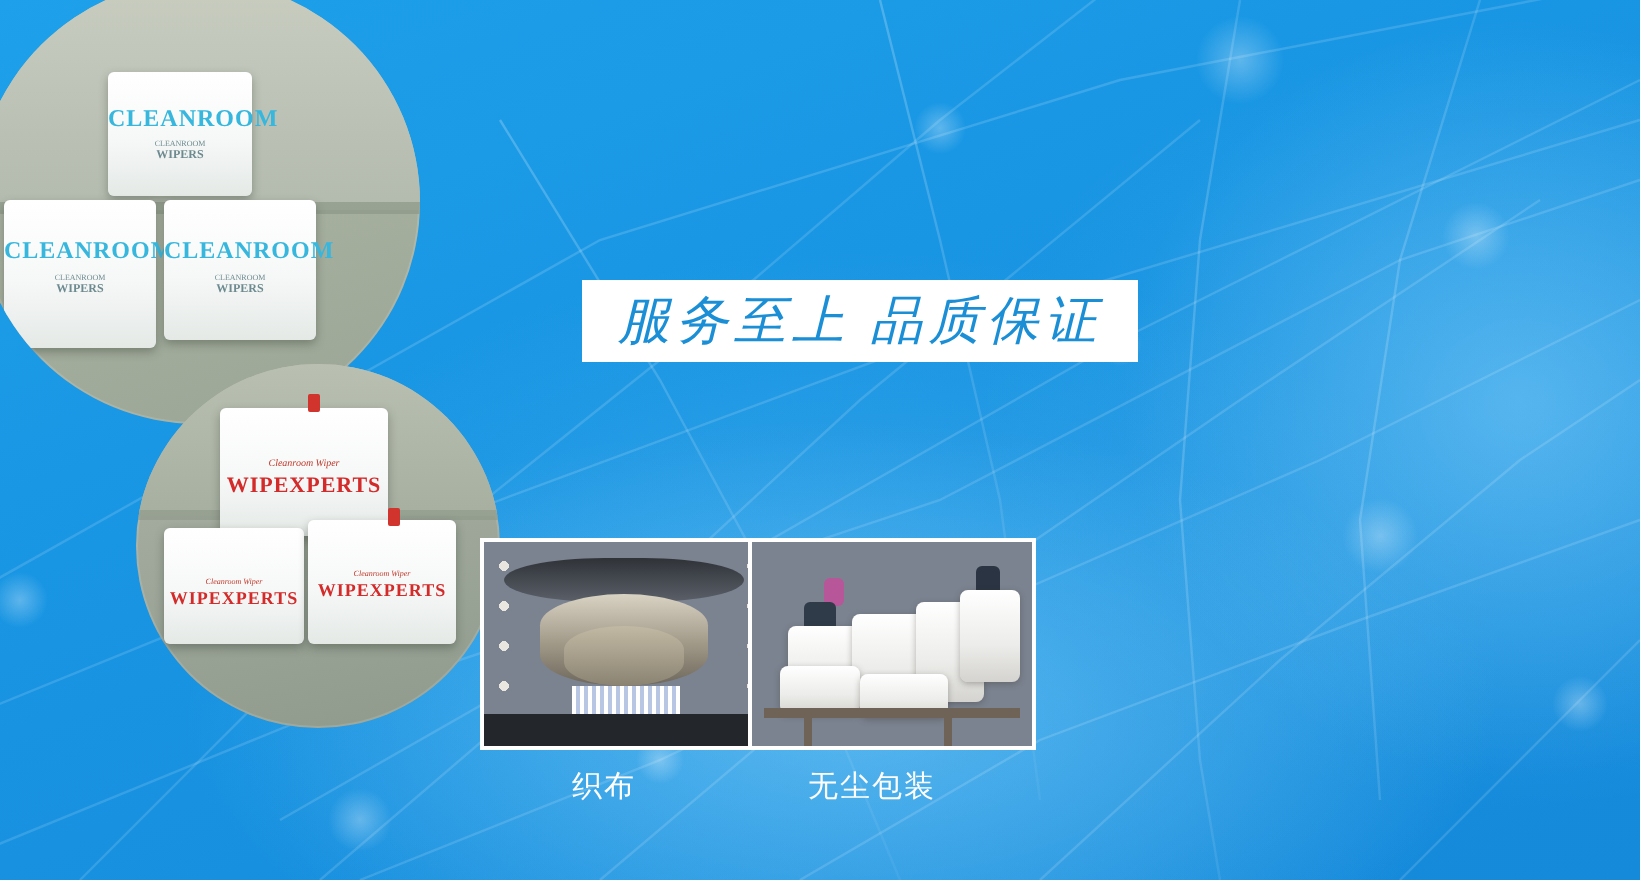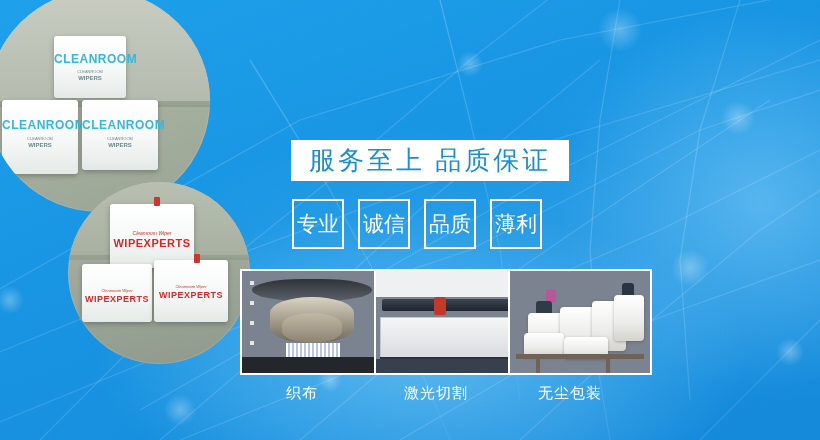--- a/index.html
+++ b/index.html
@@ -22,21 +22,21 @@
   .circ{position:absolute;border-radius:50%;overflow:hidden;}
   .circ-top{left:-12px;top:-10px;width:222px;height:222px;
     background:linear-gradient(165deg,#b9bfae 0%,#a9b2a1 45%,#9aa595 100%);
     box-shadow:0 0 0 1px rgba(255,255,255,.12) inset;}
   .circ-bot{left:68px;top:182px;width:182px;height:182px;
     background:linear-gradient(170deg,#aeb6a6 0%,#9ea79a 50%,#8f9a8c 100%);
     box-shadow:0 0 0 1px rgba(255,255,255,.12) inset;}
 
   
   .pack{position:absolute;background:linear-gradient(180deg,#ffffff 0%,#f6f8f7 55%,#e4e9e6 100%);
-        border-radius:3px;box-shadow:0 2px 5px rgba(40,50,40,.35);}
+        border-radius:3px;box-shadow:0 2px 5px rgba(40,50,40,.35);font-family:Liberation Serif, serif;}
   .pack .brand{
     position:absolute;left:0;right:0;text-align:center;
     font-weight:bold;letter-spacing:.5px;white-space:nowrap;
   }
   .brand-blue{color:#37b7dd;}
   .brand-red{color:#d32a2a;}
   .sub{position:absolute;left:0;right:0;text-align:center;color:#6d8a8f;white-space:nowrap;}
   .sub-red{color:#c0392b;}
   .redmark{position:absolute;width:6px;height:9px;background:#d0342c;border-radius:1px;}
 
@@ -45,20 +45,21 @@
     position:absolute;left:283px;top:72px;
     font-size:40px;line-height:46px;font-weight:bold;
     color:#ffe800;letter-spacing:1px;white-space:nowrap;
     text-shadow:0 1px 0 rgba(0,60,110,.22);
   }
   .subbar{
     position:absolute;left:291px;top:140px;
     background:#ffffff;
     padding:5px 18px 6px 18px;
     white-space:nowrap;
+    font-style:italic;
   }
   .subbar span{
     font-size:26px;line-height:30px;color:#1b8fd6;letter-spacing:3px;font-weight:500;
   }
 
   
   .keys{position:absolute;left:292px;top:199px;display:flex;gap:14px;}
   .keybox{
     width:52px;height:50px;
     border:2px solid #ffffff;
@@ -227,61 +228,36 @@
       <div class="sub sub-red" style="top:24px;font-size:4px;font-style:italic;">Cleanroom Wiper</div>
       <div class="brand brand-red" style="top:30px;font-size:9px;">WIPEXPERTS</div>
     </div>
   </div>
 
 
   <div class="subbar">
     <span>服务至上 品质保证</span>
   </div>
 
-  <div class="keys">
-    <div class="keybox">
-      <span>专业</span>
-    </div>
-    <div class="keybox">
-      <span>诚信</span>
-    </div>
-    <div class="keybox">
-      <span>品质</span>
-    </div>
-    <div class="keybox">
-      <span>薄利</span>
-    </div>
-  </div>
 
   <div class="shots">
 
     <div class="shot">
       <div class="thumb t1">
         <div class="cones"></div>
         <div class="top"></div>
         <div class="drum"></div>
         <div class="drum2"></div>
         <div class="fabric"></div>
         <div class="base"></div>
       </div>
       <div class="cap">织布</div>
     </div>
 
 
-    <div class="shot">
-      <div class="thumb t3">
-        <div class="wall"></div>
-        <div class="gantry"></div>
-        <div class="head"></div>
-        <div class="bed"></div>
-        <div class="rail"></div>
-        <div class="cab"></div>
-      </div>
-      <div class="cap">激光切割</div>
-    </div>
 
     <div class="shot">
       <div class="thumb t4">
         <div class="person" style="left:36px;top:18px;width:10px;height:14px;background:#b8569a;"></div>
         <div class="person" style="left:26px;top:30px;width:16px;height:16px;background:#2f3b49;"></div>
         <div class="person" style="left:112px;top:12px;width:12px;height:22px;background:#2b3442;"></div>
         <div class="bale" style="left:18px;top:42px;width:36px;height:40px;"></div>
         <div class="bale" style="left:50px;top:36px;width:38px;height:46px;"></div>
         <div class="bale" style="left:82px;top:30px;width:34px;height:50px;"></div>
         <div class="bale" style="left:104px;top:24px;width:30px;height:46px;"></div>

